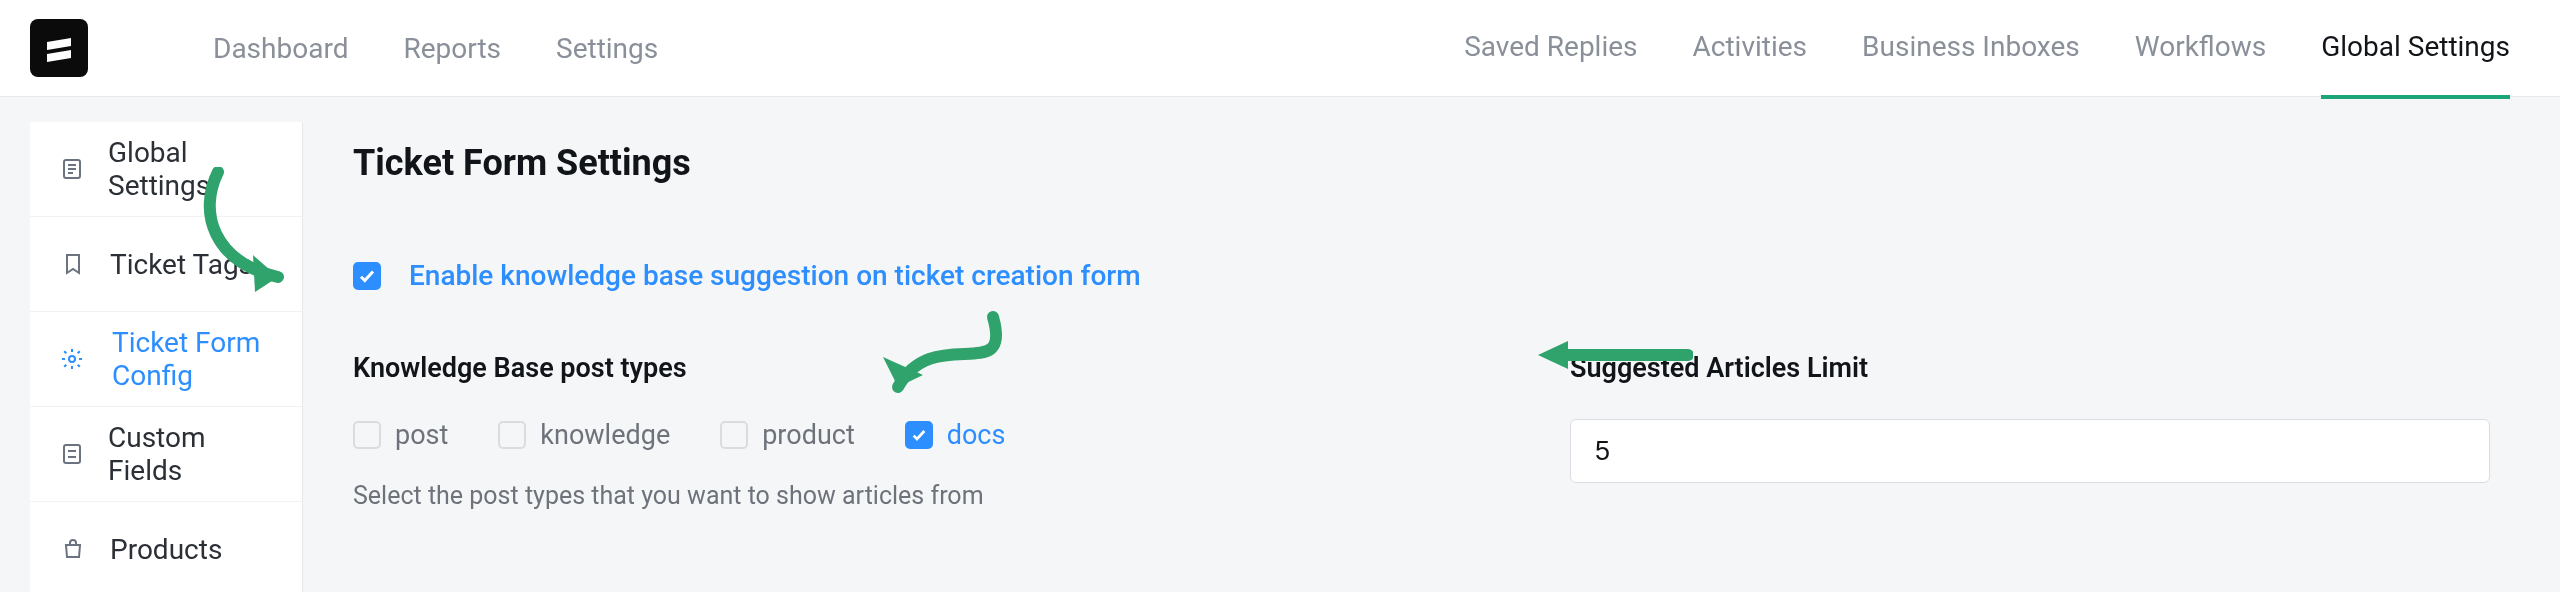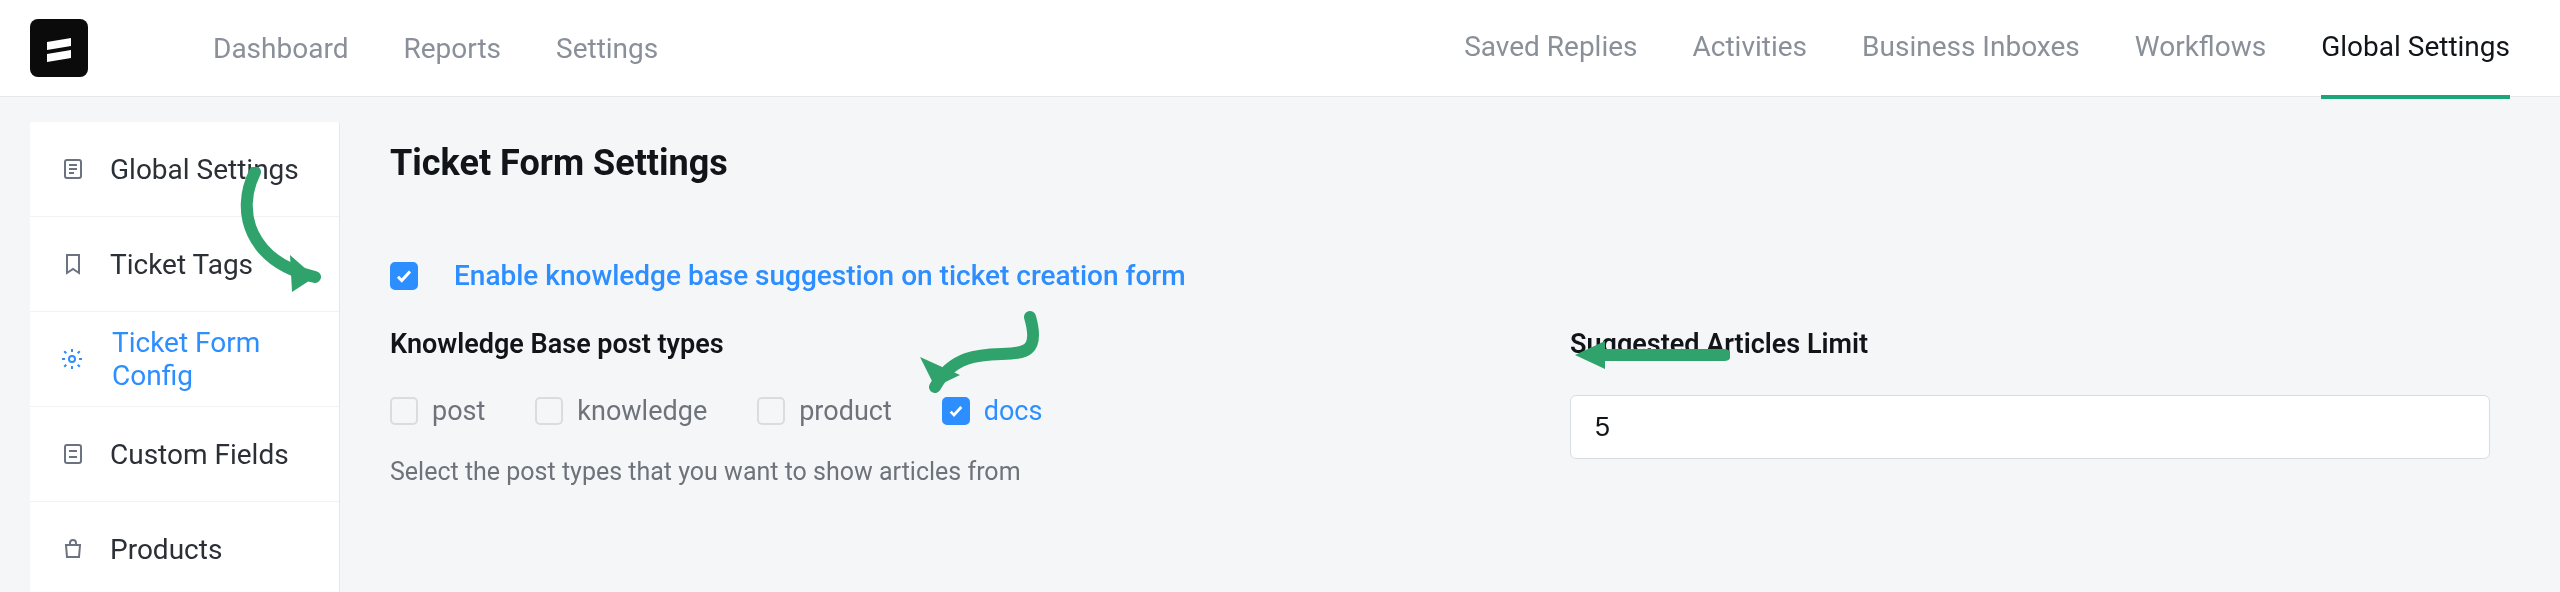--- a/index.html
+++ b/index.html
@@ -92,22 +92,22 @@
   }
   h1.page-title {
     font-size: 36px;
     font-weight: 700;
     color: #111418;
     margin-bottom: 75px;
   }
   .enable-row {
     display: flex;
     align-items: center;
-    gap: 36px;
-    margin-bottom: 36px;
+    gap: 28px;
+    margin-bottom: 60px;
   }
   .enable-row .label {
     font-size: 28px;
     color: #2d8eff;
     font-weight: 500;
   }
   .checkbox {
     width: 28px;
     height: 28px;
     border: 2px solid #d9dde2;
@@ -124,21 +124,21 @@
   }
   .checkbox.checked svg { display:block; }
   .checkbox svg { display:none; }
 
   .columns {
     display: flex;
     gap: 300px;
   }
   .col { flex: 0 0 auto; }
   .col:first-child { width: 880px; }
-  .col:last-child { flex: 1; }
+  .col:last-child { flex: 1; margin-left: 37px; }
 
   .section-label {
     font-size: 27px;
     font-weight: 600;
     color: #111418;
     margin-bottom: 35px;
   }
   .posttypes-row {
     display: flex;
     gap: 50px;

